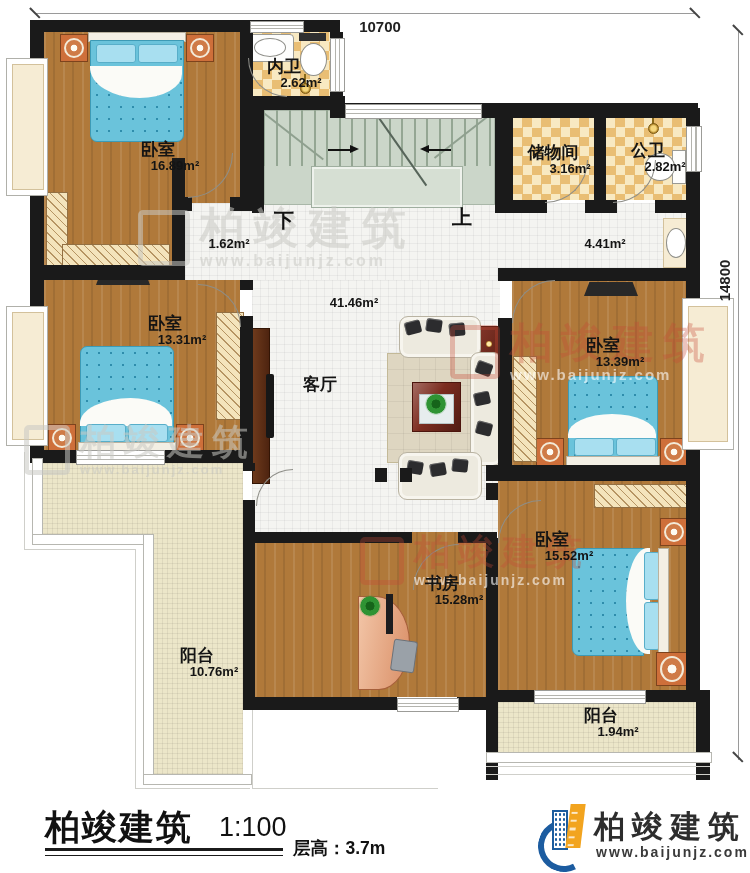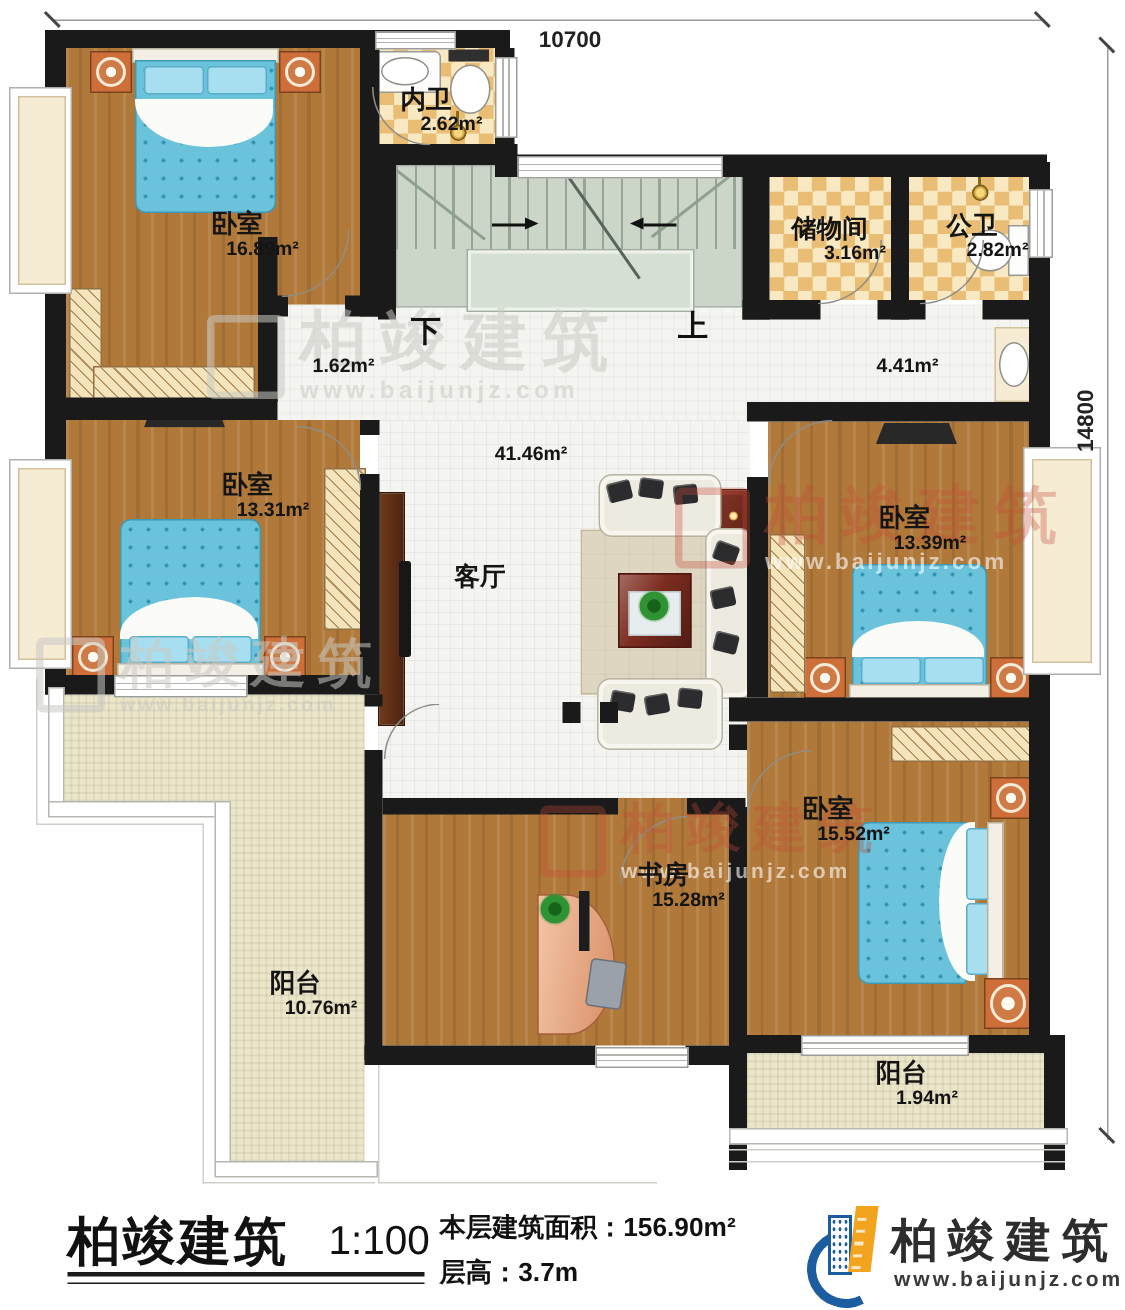--- a/index.html
+++ b/index.html
@@ -374,23 +374,20 @@
   <div class="tick" style="left:688px;top:12px;"></div>
   <div class="dimlab" style="left:340px;top:18px;width:80px;">10700</div>
   <div class="dimline" style="left:738px;top:30px;width:1px;height:730px;"></div>
   <div class="tick" style="left:731px;top:29px;"></div>
   <div class="tick" style="left:731px;top:756px;"></div>
   <div class="dimlab" style="left:684px;top:272px;width:80px;transform:rotate(-90deg);">14800</div>
 
   <div class="f-title" style="left:45px;top:804px;">柏竣建筑</div>
   <div class="f-scale" style="left:219px;top:812px;">1:100</div>
   <div class="f-ul" style="left:45px;top:848px;width:238px;"></div>
-  <div class="f-line" style="left:293px;top:806px;">
-    <span>本层建筑面积：</span><span>156.90m²</span>
-  </div>
   <div class="f-line" style="left:293px;top:836px;">
     <span>层高：</span><span>3.7m</span>
   </div>
 
   <div class="abs" style="left:538px;top:820px;width:40px;height:40px;border:6px solid transparent;border-left-color:#1c5ca0;border-bottom-color:#1c5ca0;border-radius:50%;transform:rotate(18deg);"></div>
   <div class="abs" style="left:552px;top:810px;width:12px;height:36px;background:#fff;border:2.5px solid #1b5c9e;background-image:radial-gradient(#1b5c9e 0.9px,transparent 1.1px);background-size:4px 5px;"></div>
   <div class="abs" style="left:568px;top:804px;width:15px;height:44px;background:#f2a41f;transform:skewX(-7deg);background-image:repeating-linear-gradient(0deg,transparent 0 6px,rgba(255,255,255,.75) 6px 8px);background-size:6px 100%;background-repeat:repeat-y;background-position:2px 4px;"></div>
   <div class="brandname" style="left:594px;top:806px;">柏竣建筑</div>
   <div class="brandurl" style="left:596px;top:844px;">www.baijunjz.com</div>
 

